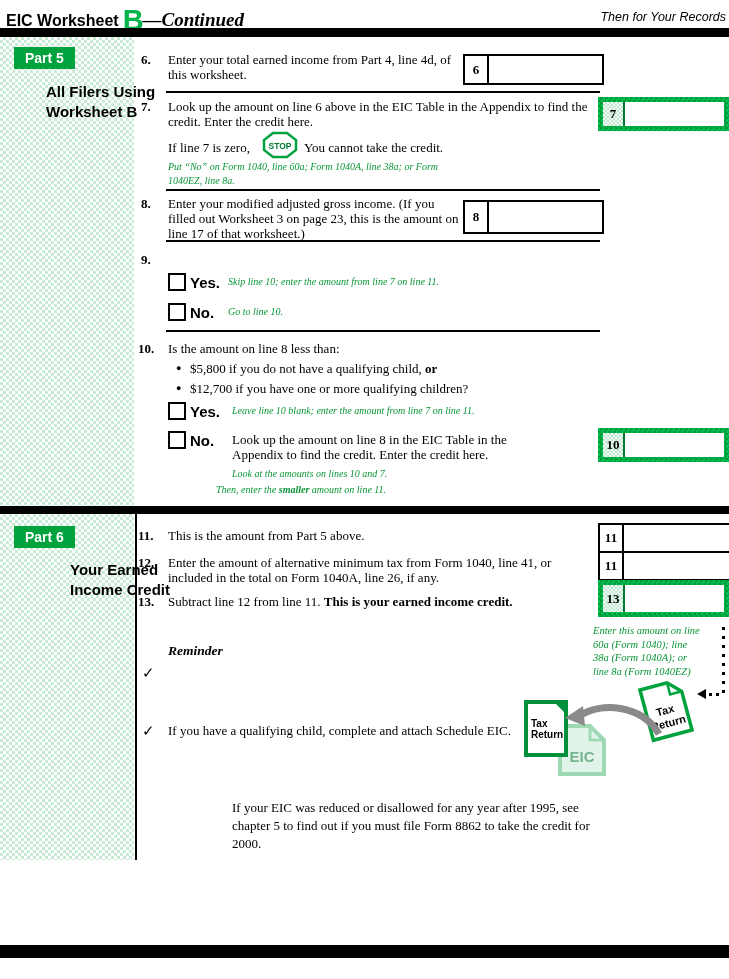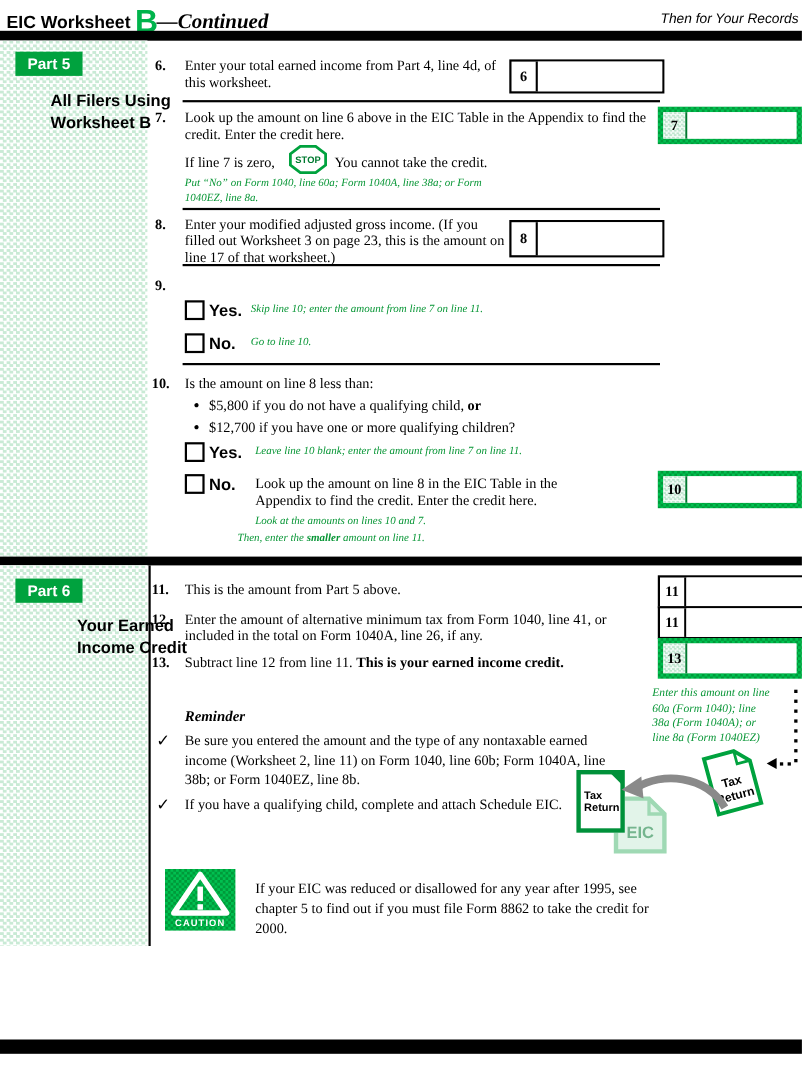--- a/index.html
+++ b/index.html
@@ -174,44 +174,35 @@
     <g transform="rotate(-15 38 38)">
       <path d="M18 12 H46 L58 24 V64 H18 Z" fill="#fff" stroke="#00a23e" stroke-width="3.5"></path>
       <path d="M46 12 V24 H58" fill="none" stroke="#00a23e" stroke-width="2.5"></path>
       <text x="37" y="42" text-anchor="middle" font-family="Liberation Sans, sans-serif" font-size="11" font-weight="bold" fill="#000">Tax</text>
       <text x="37" y="55" text-anchor="middle" font-family="Liberation Sans, sans-serif" font-size="11" font-weight="bold" fill="#000">Return</text>
     </g>
   </svg>
 
   <div class="abs serif b" style="left:168px;top:643px;font-style:italic;font-size:13.5px;">Reminder</div>
   <div class="abs serif" style="left:142px;top:664px;font-size:15px;">✓</div>
-  <div class="abs body-txt" style="left:168px;top:664px;width:400px;line-height:18px;">Be sure you entered the amount and the type of any nontaxable earned income (Worksheet 2, line 11) on Form 1040, line 60b; Form 1040A, line 38b; or Form 1040EZ, line 8b.</div>
   <div class="abs serif" style="left:142px;top:722px;font-size:15px;">✓</div>
   <div class="abs body-txt" style="left:168px;top:723px;width:445px;">If you have a qualifying child, complete and attach Schedule EIC.</div>
 
   <svg class="abs" style="left:556px;top:722px;" width="52" height="56" viewBox="0 0 52 56">
     <path d="M4 4 H34 L48 18 V52 H4 Z" fill="#e2f4e9" stroke="#9fd9b4" stroke-width="4"></path>
     <path d="M34 4 V18 H48" fill="none" stroke="#9fd9b4" stroke-width="3"></path>
     <text x="26" y="40" text-anchor="middle" font-family="Liberation Sans, sans-serif" font-size="15" font-weight="bold" fill="#74b58e">EIC</text>
   </svg>
   <div class="abs" style="left:524px;top:700px;width:44px;height:57px;border:4px solid #00913a;background:#fff;box-sizing:border-box;z-index:2;">
     <div class="abs" style="right:-1px;top:-1px;width:0;height:0;border-left:10px solid transparent;border-top:10px solid #00913a;"></div>
     <div class="doc-label" style="font-size:10px;margin:14px 2px 0 3px;line-height:11px;">
       <span>Tax</span><br>
       <span>Return</span>
     </div>
   </div>
   <svg class="abs" style="left:563px;top:698px;z-index:3;" width="100" height="42" viewBox="0 0 100 42">
     <path d="M96 36 C 78 6, 38 4, 16 18" fill="none" stroke="#8a8a8a" stroke-width="7"></path>
     <polygon points="20,8 2,20 22,28" fill="#8a8a8a"></polygon>
   </svg>
 
-  <div class="abs checker-green" style="left:150px;top:790px;width:64px;height:56px;">
-    <svg width="64" height="56" viewBox="0 0 64 56">
-      <polygon points="32,5 56,40 8,40" fill="none" stroke="#fff" stroke-width="5" stroke-linejoin="round"></polygon>
-      <rect x="29.5" y="16" width="5" height="13" fill="#fff"></rect>
-      <rect x="29.5" y="32" width="5" height="5" fill="#fff"></rect>
-      <text x="32" y="52" text-anchor="middle" font-family="Liberation Sans, sans-serif" font-size="8.5" font-weight="bold" fill="#fff" letter-spacing="1">CAUTION</text>
-    </svg>
-  </div>
   <div class="abs body-txt" style="left:232px;top:799px;width:382px;line-height:18px;">If your EIC was reduced or disallowed for any year after 1995, see chapter 5 to find out if you must file Form 8862 to take the credit for 2000.</div>
 
 </div>
 
 </body></html>

